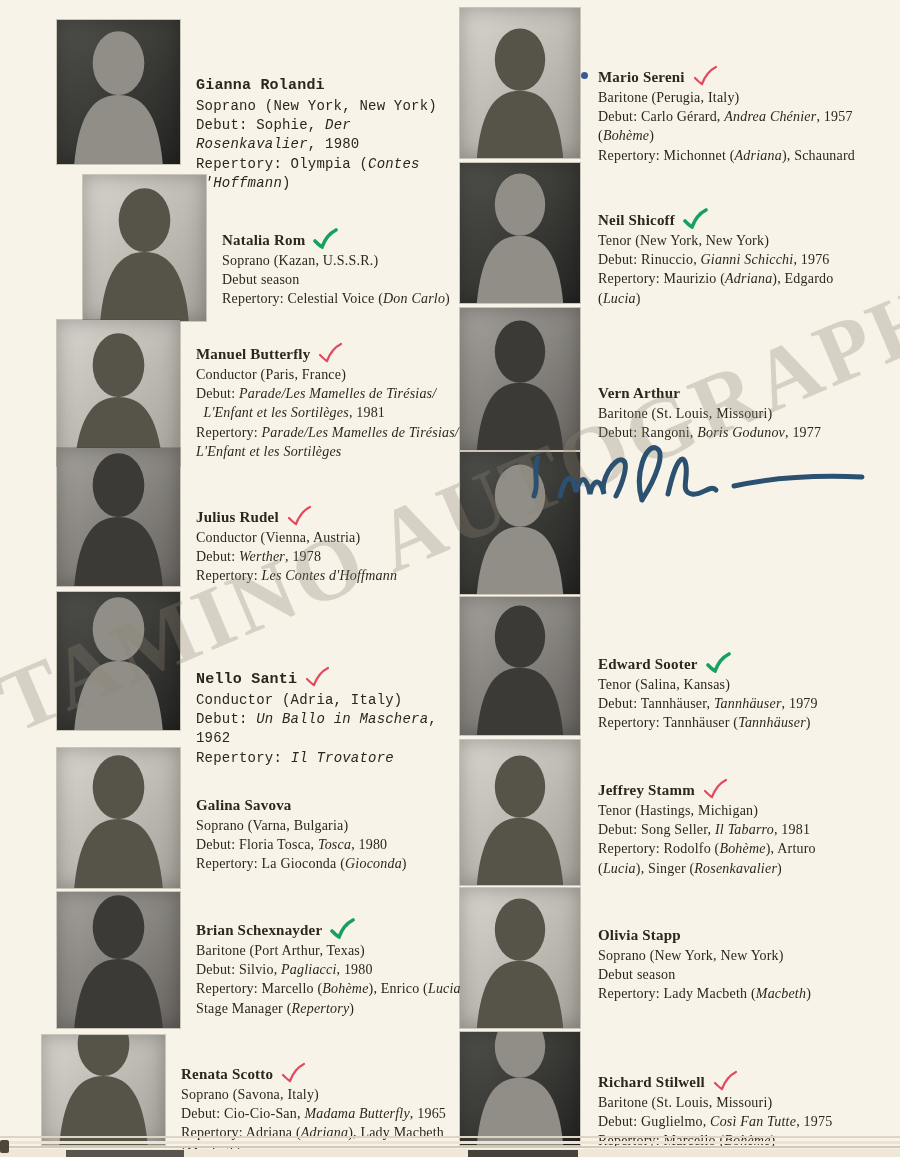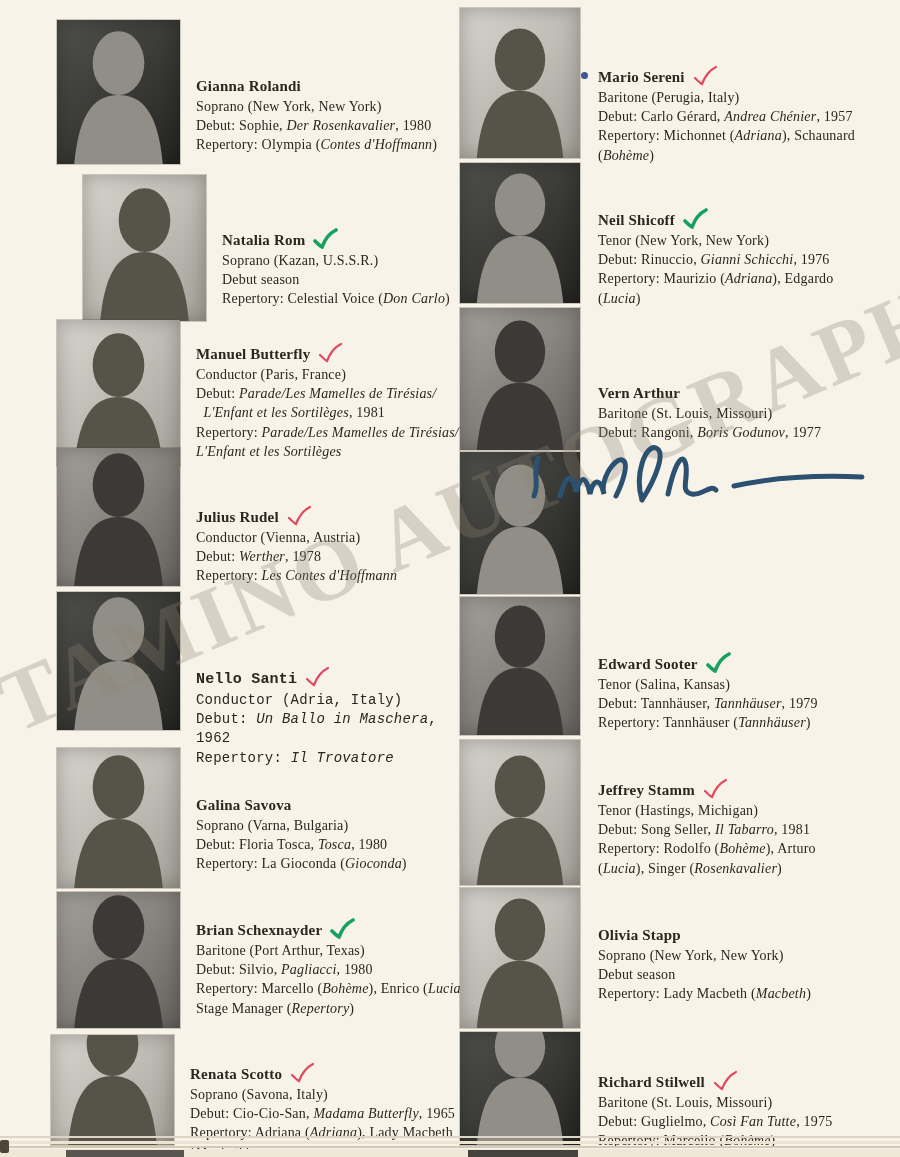--- a/index.html
+++ b/index.html
@@ -68,21 +68,21 @@
 <div class="page">
 
   <div id="entries-mount">
       <div class="entry" style="left: 57px; top: 20px; width: 417px; height: 144px;">
         <div class="photo tone-dark" style="left: 0px; top: 0px; width: 123px; height: 144px;">
           <svg viewBox="0 0 100 130" preserveAspectRatio="xMidYMax slice">
             <ellipse cx="50" cy="48" rx="21" ry="26" class="sil"></ellipse>
             <path d="M50 74 C68 74 82 86 86 130 L14 130 C18 86 32 74 50 74 Z" class="sil"></path>
           </svg>
         </div>
-        <div class="info" style="left: 139px; top: 56px; width: 278px;">
+        <div class="info" style="left: 139px; top: 56px; width: 278px; font-family: Liberation Mono, monospace;">
           <div class="name-row"><span class="name">Gianna Rolandi</span></div>
           <div class="line">Soprano (New York, New York)</div>
           <div class="line">Debut: Sophie, <i>Der Rosenkavalier</i>, 1980</div>
           <div class="line">Repertory: Olympia (<i>Contes d'Hoffmann</i>)</div>
         </div>
       </div>
       <div class="entry" style="left: 57px; top: 175px; width: 417px; height: 146px; margin-left: 26px;">
         <div class="photo tone-light" style="left: 0px; top: 0px; width: 123px; height: 146px;">
           <svg viewBox="0 0 100 130" preserveAspectRatio="xMidYMax slice">
             <ellipse cx="50" cy="48" rx="21" ry="26" class="sil"></ellipse>
@@ -172,21 +172,21 @@
         <div class="info" style="left: 139px; top: 26px; width: 278px;">
           <div class="name-row"><span class="name">Brian Schexnayder</span><svg viewBox="0 0 26 21" class="check">
               <path d="M3 13 C6 16 8 18 10 19 C13 11 18 5 24 2" fill="none" stroke="#17a05e" stroke-width="3.6" stroke-linecap="round"></path>
             </svg></div>
           <div class="line">Baritone (Port Arthur, Texas)</div>
           <div class="line">Debut: Silvio, <i>Pagliacci</i>, 1980</div>
           <div class="line">Repertory: Marcello (<i>Bohème</i>), Enrico (<i>Lucia</i>),</div>
           <div class="line">Stage Manager (<i>Repertory</i>)</div>
         </div>
       </div>
-      <div class="entry" style="left: 51px; top: 1035px; width: 417px; height: 110px;">
+      <div class="entry" style="left: 42px; top: 1035px; width: 417px; height: 110px;">
         <div class="photo tone-light" style="left: 0px; top: 0px; width: 123px; height: 110px;">
           <svg viewBox="0 0 100 130" preserveAspectRatio="xMidYMax slice">
             <ellipse cx="50" cy="48" rx="21" ry="26" class="sil"></ellipse>
             <path d="M50 74 C68 74 82 86 86 130 L14 130 C18 86 32 74 50 74 Z" class="sil"></path>
           </svg>
         </div>
         <div class="info" style="left: 139px; top: 27px; width: 278px;">
           <div class="name-row"><span class="name">Renata Scotto</span><svg viewBox="0 0 26 21" class="check">
               <path d="M3 13 C6 16 8 18 10 19 C13 11 18 5 24 2" fill="none" stroke="#e2495f" stroke-width="2.2" stroke-linecap="round"></path>
             </svg></div>
@@ -202,22 +202,22 @@
             <ellipse cx="50" cy="48" rx="21" ry="26" class="sil"></ellipse>
             <path d="M50 74 C68 74 82 86 86 130 L14 130 C18 86 32 74 50 74 Z" class="sil"></path>
           </svg>
         </div>
         <div class="info" style="left: 138px; top: 57px; width: 292px;">
           <div class="name-row"><span class="bullet" style="background: rgb(58, 88, 148);"></span><span class="name">Mario Sereni</span><svg viewBox="0 0 26 21" class="check">
               <path d="M3 13 C6 16 8 18 10 19 C13 11 18 5 24 2" fill="none" stroke="#e2495f" stroke-width="2.2" stroke-linecap="round"></path>
             </svg></div>
           <div class="line">Baritone (Perugia, Italy)</div>
           <div class="line">Debut: Carlo Gérard, <i>Andrea Chénier</i>, 1957</div>
+          <div class="line">(<i>Bohème</i>)</div>
           <div class="line">Repertory: Michonnet (<i>Adriana</i>), Schaunard</div>
-          <div class="line">(<i>Bohème</i>)</div>
         </div>
       </div>
       <div class="entry" style="left: 460px; top: 163px; width: 430px; height: 140px;">
         <div class="photo tone-dark" style="left: 0px; top: 0px; width: 120px; height: 140px;">
           <svg viewBox="0 0 100 130" preserveAspectRatio="xMidYMax slice">
             <ellipse cx="50" cy="48" rx="21" ry="26" class="sil"></ellipse>
             <path d="M50 74 C68 74 82 86 86 130 L14 130 C18 86 32 74 50 74 Z" class="sil"></path>
           </svg>
         </div>
         <div class="info" style="left: 138px; top: 45px; width: 292px;">

